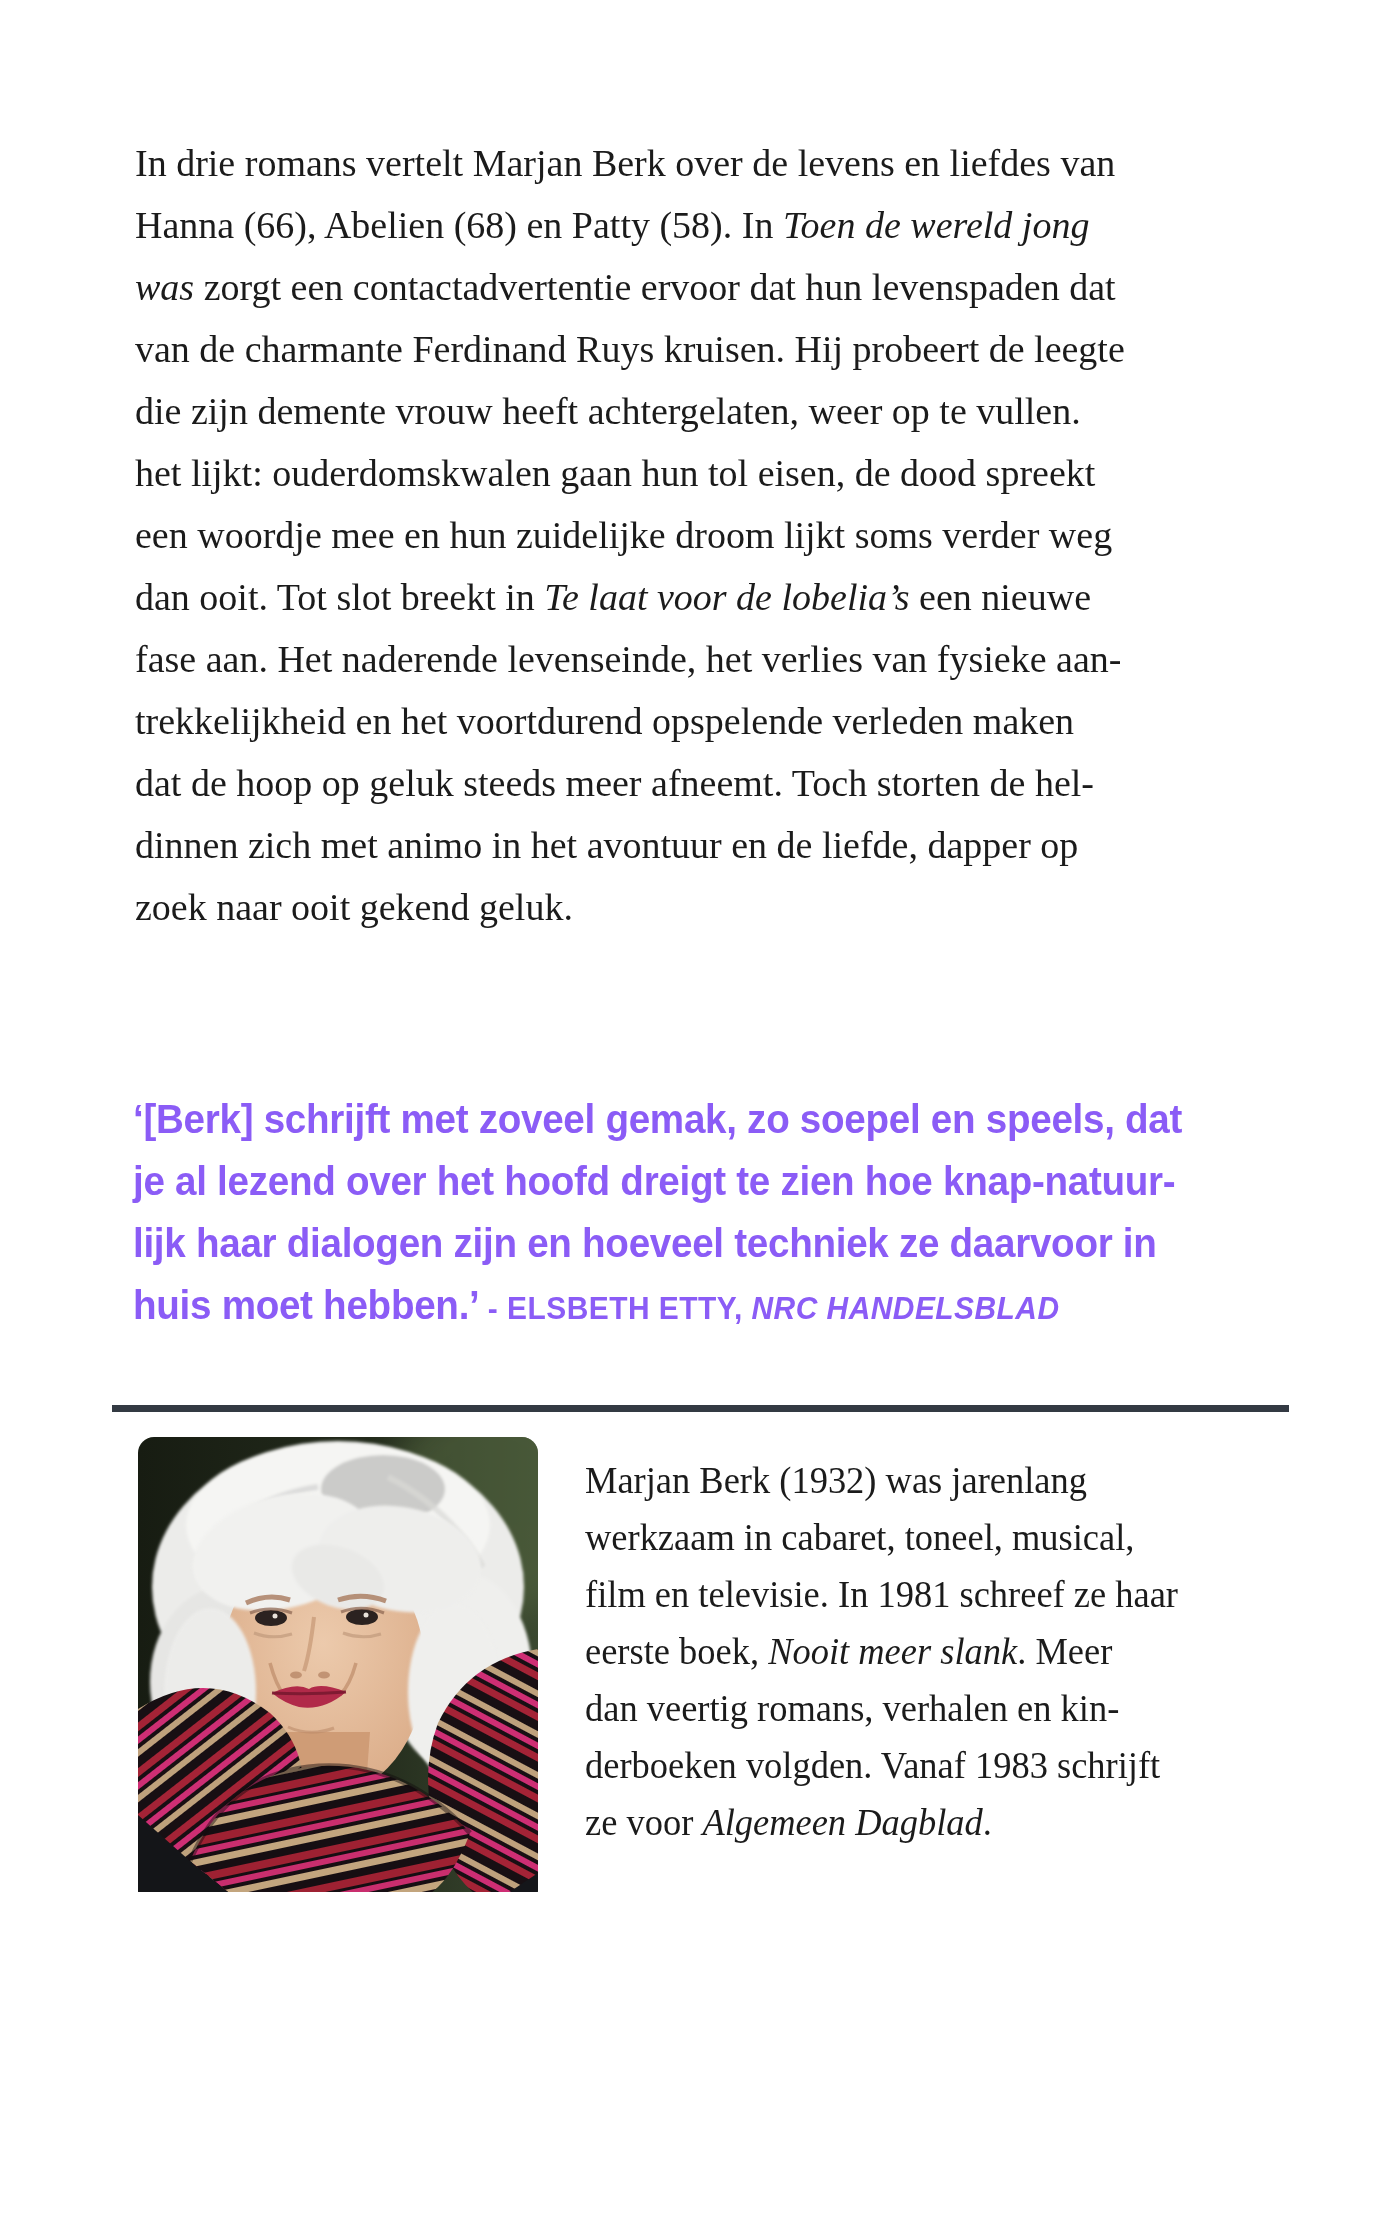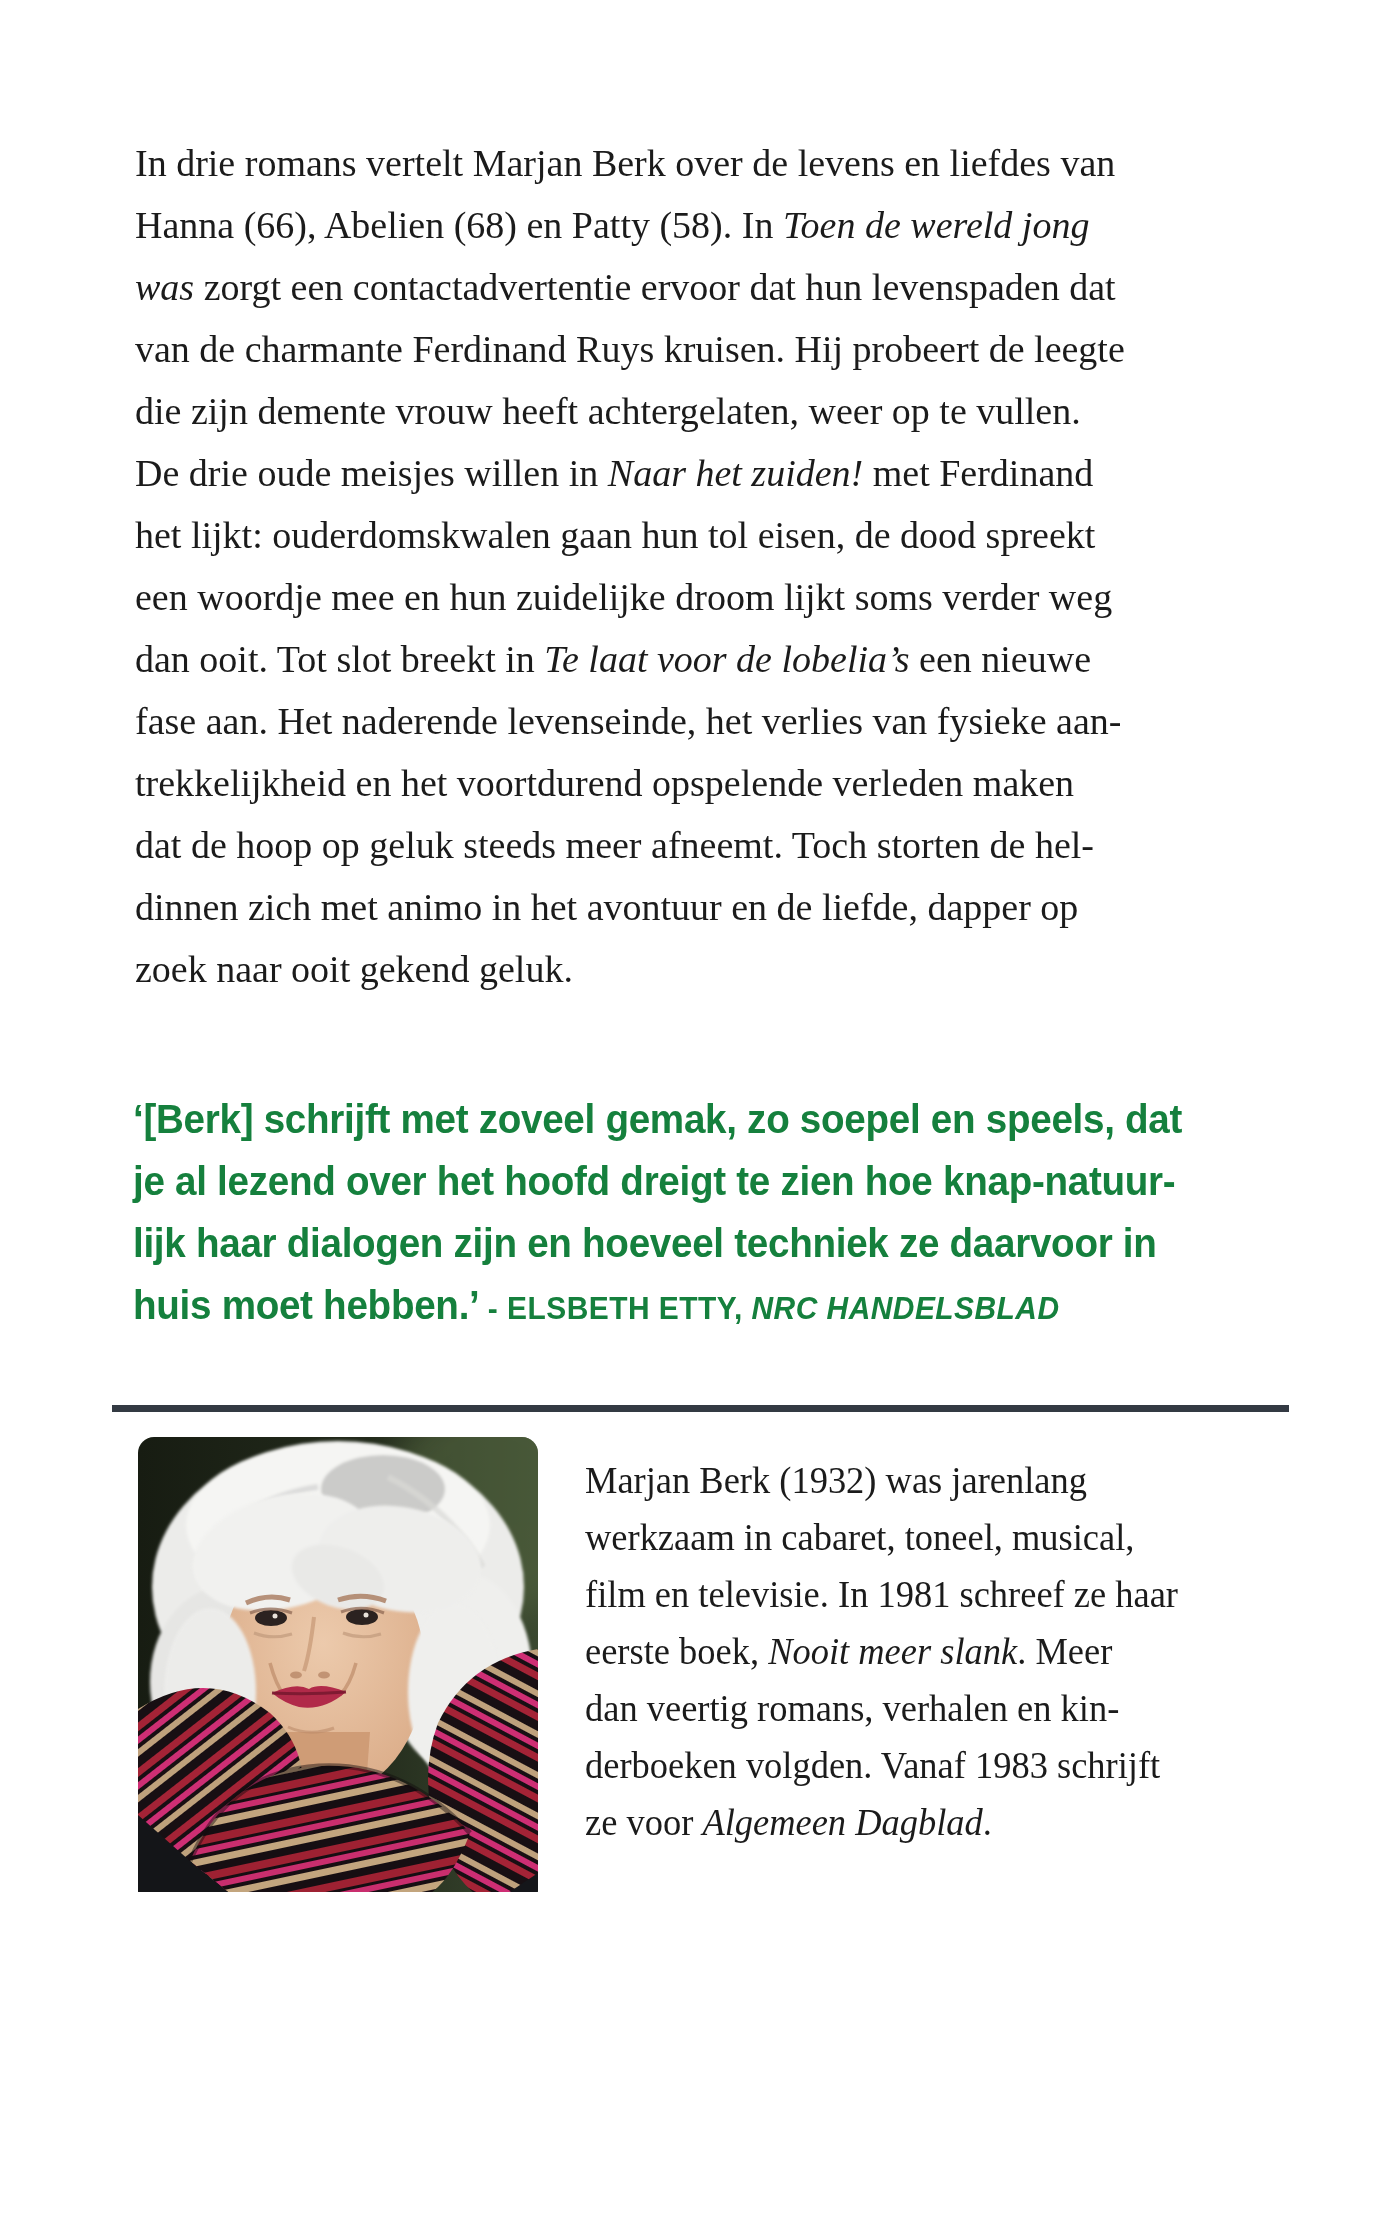--- a/index.html
+++ b/index.html
@@ -8,21 +8,21 @@
     font-family:"Liberation Serif",serif;color:#1b1b1b;overflow:hidden;
   }
   
   .synopsis{position:absolute;left:135px;top:132px;width:1170px;
     font-size:38px;line-height:62px;}
   .tline{white-space:nowrap;}
   .it{font-style:italic;}
   
   .quote{position:absolute;left:133px;top:1088px;width:1185px;
     font-family:"Liberation Sans",sans-serif;font-weight:700;
-    font-size:40px;line-height:62px;color:#15803d;letter-spacing:-0.3px;}
+    font-size:40px;line-height:62px;color:#8b5cf6;letter-spacing:-0.3px;}
   .quote .tline{transform:scaleX(.965);transform-origin:0 50%;}
   .attr{font-size:31px;letter-spacing:.5px;}
   
   .rule{position:absolute;left:112px;width:1177px;height:7px;}
   #rule-top{top:1405px;}
   #rule-bottom{top:1923px;}
   
   .photo{position:absolute;left:138px;top:1437px;width:400px;height:468px;
     border-radius:16px;overflow:hidden;}
   .photo svg{display:block;}
@@ -38,21 +38,20 @@
 <body>
 
 <div class="page" style="background: rgb(255, 255, 255);">
 
   <div class="synopsis">
       <div class="tline"><span>In drie romans vertelt Marjan Berk over de levens en liefdes van</span></div>
       <div class="tline"><span>Hanna (66), Abelien (68) en Patty (58). In </span><span class="it">Toen de wereld jong</span></div>
       <div class="tline"><span class="it">was</span><span> zorgt een contactadvertentie ervoor dat hun levenspaden dat</span></div>
       <div class="tline"><span>van de charmante Ferdinand Ruys kruisen. Hij probeert de leegte</span></div>
       <div class="tline"><span>die zijn demente vrouw heeft achtergelaten, weer op te vullen.</span></div>
-      <div class="tline"><span>De drie oude meisjes willen in </span><span class="it">Naar het zuiden!</span><span> met Ferdinand</span></div>
       <div class="tline"><span>het lijkt: ouderdomskwalen gaan hun tol eisen, de dood spreekt</span></div>
       <div class="tline"><span>een woordje mee en hun zuidelijke droom lijkt soms verder weg</span></div>
       <div class="tline"><span>dan ooit. Tot slot breekt in </span><span class="it">Te laat voor de lobelia’s</span><span> een nieuwe</span></div>
       <div class="tline"><span>fase aan. Het naderende levenseinde, het verlies van fysieke aan-</span></div>
       <div class="tline"><span>trekkelijkheid en het voortdurend opspelende verleden maken</span></div>
       <div class="tline"><span>dat de hoop op geluk steeds meer afneemt. Toch storten de hel-</span></div>
       <div class="tline"><span>dinnen zich met animo in het avontuur en de liefde, dapper op</span></div>
       <div class="tline"><span>zoek naar ooit gekend geluk.</span></div>
     </div>
 

